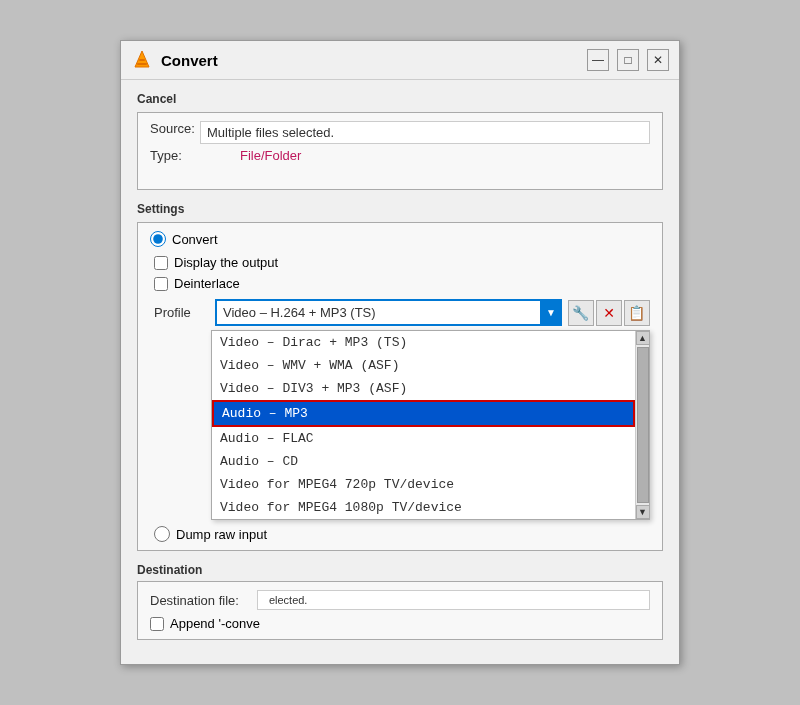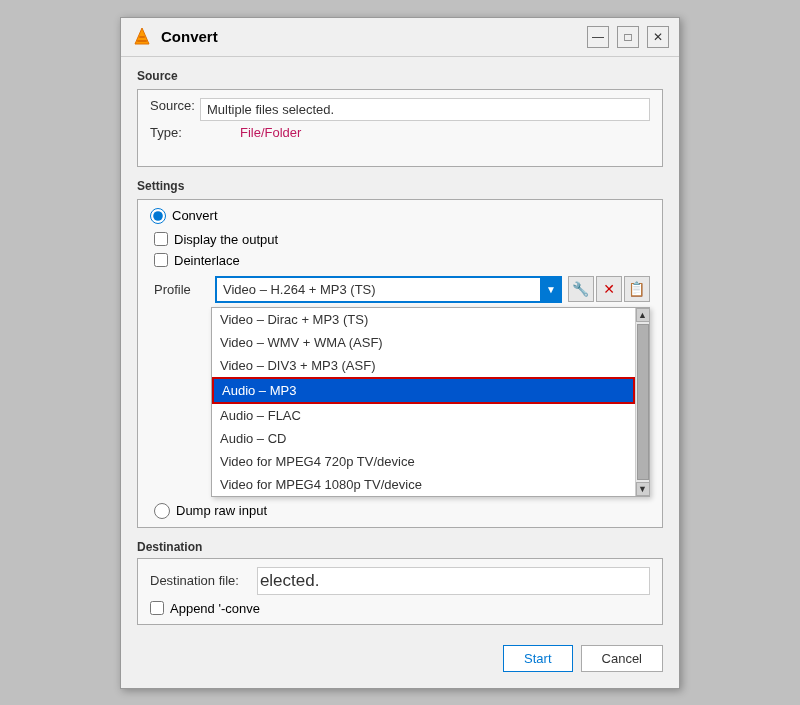--- a/index.html
+++ b/index.html
@@ -191,20 +191,21 @@
       z-index: 10;
       box-shadow: 2px 2px 5px rgba(0,0,0,0.2);
     }
     .dropdown-list-inner {
       display: flex;
     }
     .dropdown-items {
       flex: 1;
       max-height: 200px;
       overflow: hidden;
+      font-family: Liberation Mono, monospace;
     }
     .dropdown-item {
       padding: 4px 8px;
       font-size: 13px;
       color: #333;
       cursor: pointer;
       white-space: nowrap;
     }
     .dropdown-item.selected {
       background: #0055cc;
@@ -267,22 +268,22 @@
     }
     .dest-file-label {
       font-size: 13px;
       color: #333;
       white-space: nowrap;
     }
     .dest-file-input {
       flex: 1;
       border: 1px solid #ccc;
       background: white;
-      padding: 3px 2px;
-      font-size: 17px;
+      padding: 3px 11px;
+      font-size: 11px;
       color: #333;
     }
     .append-row {
       display: flex;
       align-items: center;
       gap: 6px;
     }
     .footer-row {
       display: flex;
       justify-content: flex-end;
@@ -320,21 +321,21 @@
     </div>
     <div class="title-controls">
       <button class="title-btn">—</button>
       <button class="title-btn">□</button>
       <button class="title-btn close">✕</button>
     </div>
   </div>
 
   <div class="window-body">
 
-    <div class="section-label">Source</div>
+    <div class="section-label">Cancel</div>
     <div class="source-section">
       <div class="source-row">
         <span class="source-key">Source:</span>
         <input class="source-value" type="text" value="Multiple files selected." readonly="" style="">
       </div>
       <div class="source-row">
         <span class="source-key">Type:</span>
         <span class="source-type">File/Folder</span>
       </div>
     </div>
@@ -406,18 +407,14 @@
           <span class="dest-file-label">Destination file:</span>
           <input class="dest-file-input" type="text" value="elected." readonly="" style="">
         </div>
         <div class="append-row">
           <input type="checkbox" class="checkbox-input" style="">
           <label>Append '-conve</label>
         </div>
       </div>
     </div>
 
-    <div class="footer-row">
-      <button class="footer-btn start">Start</button>
-      <button class="footer-btn">Cancel</button>
-    </div>
   </div>
 </div>
 
 </body></html>

